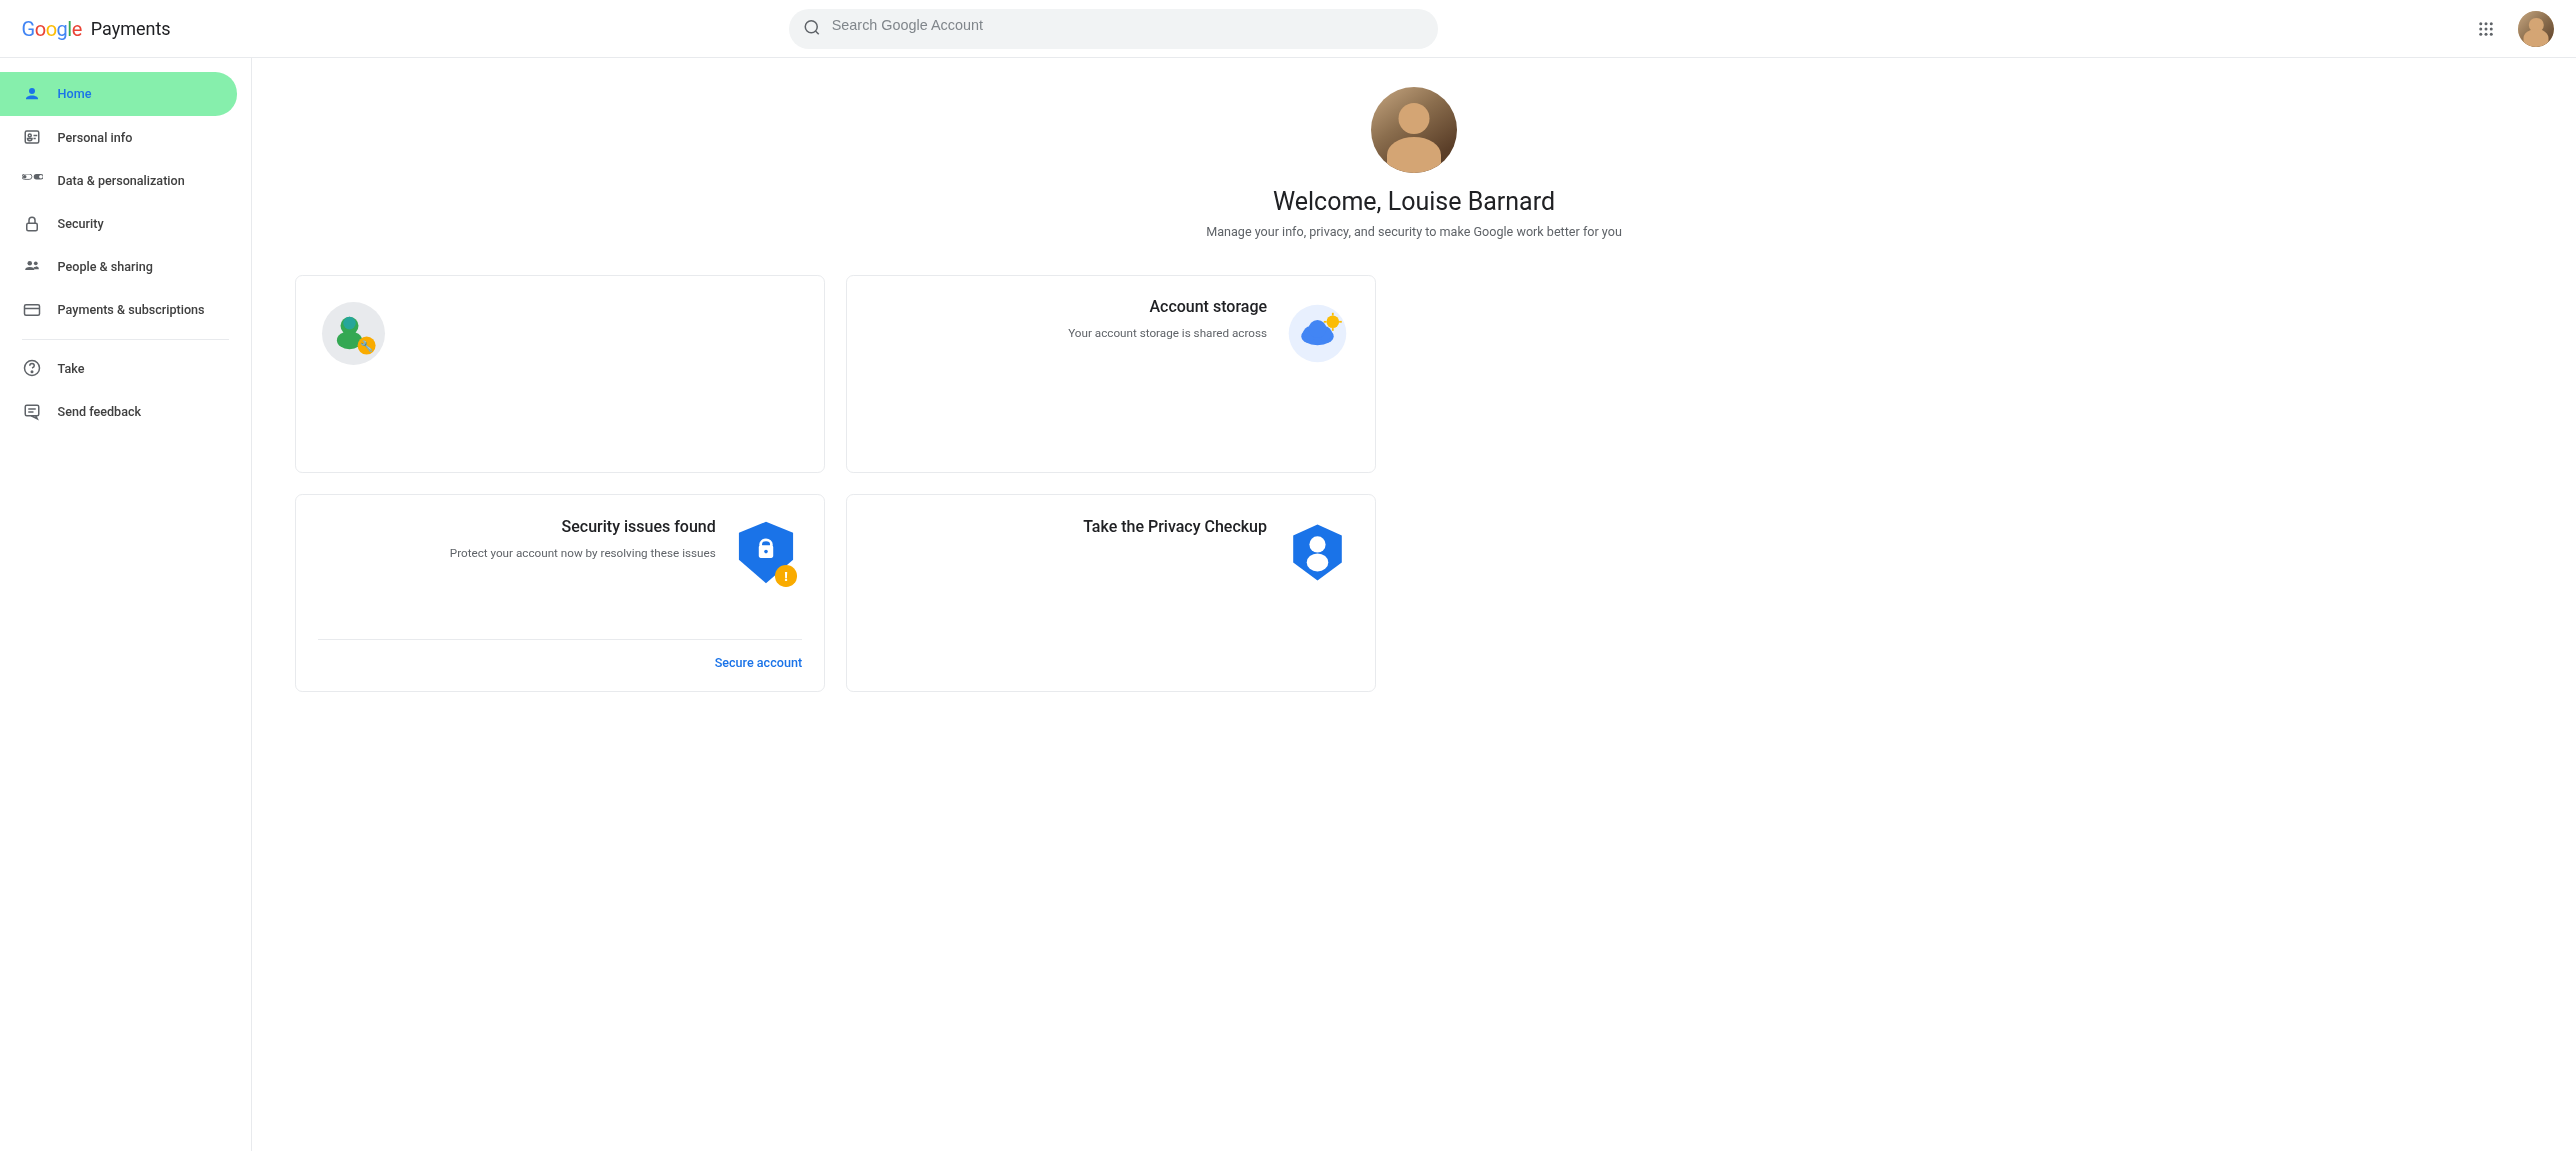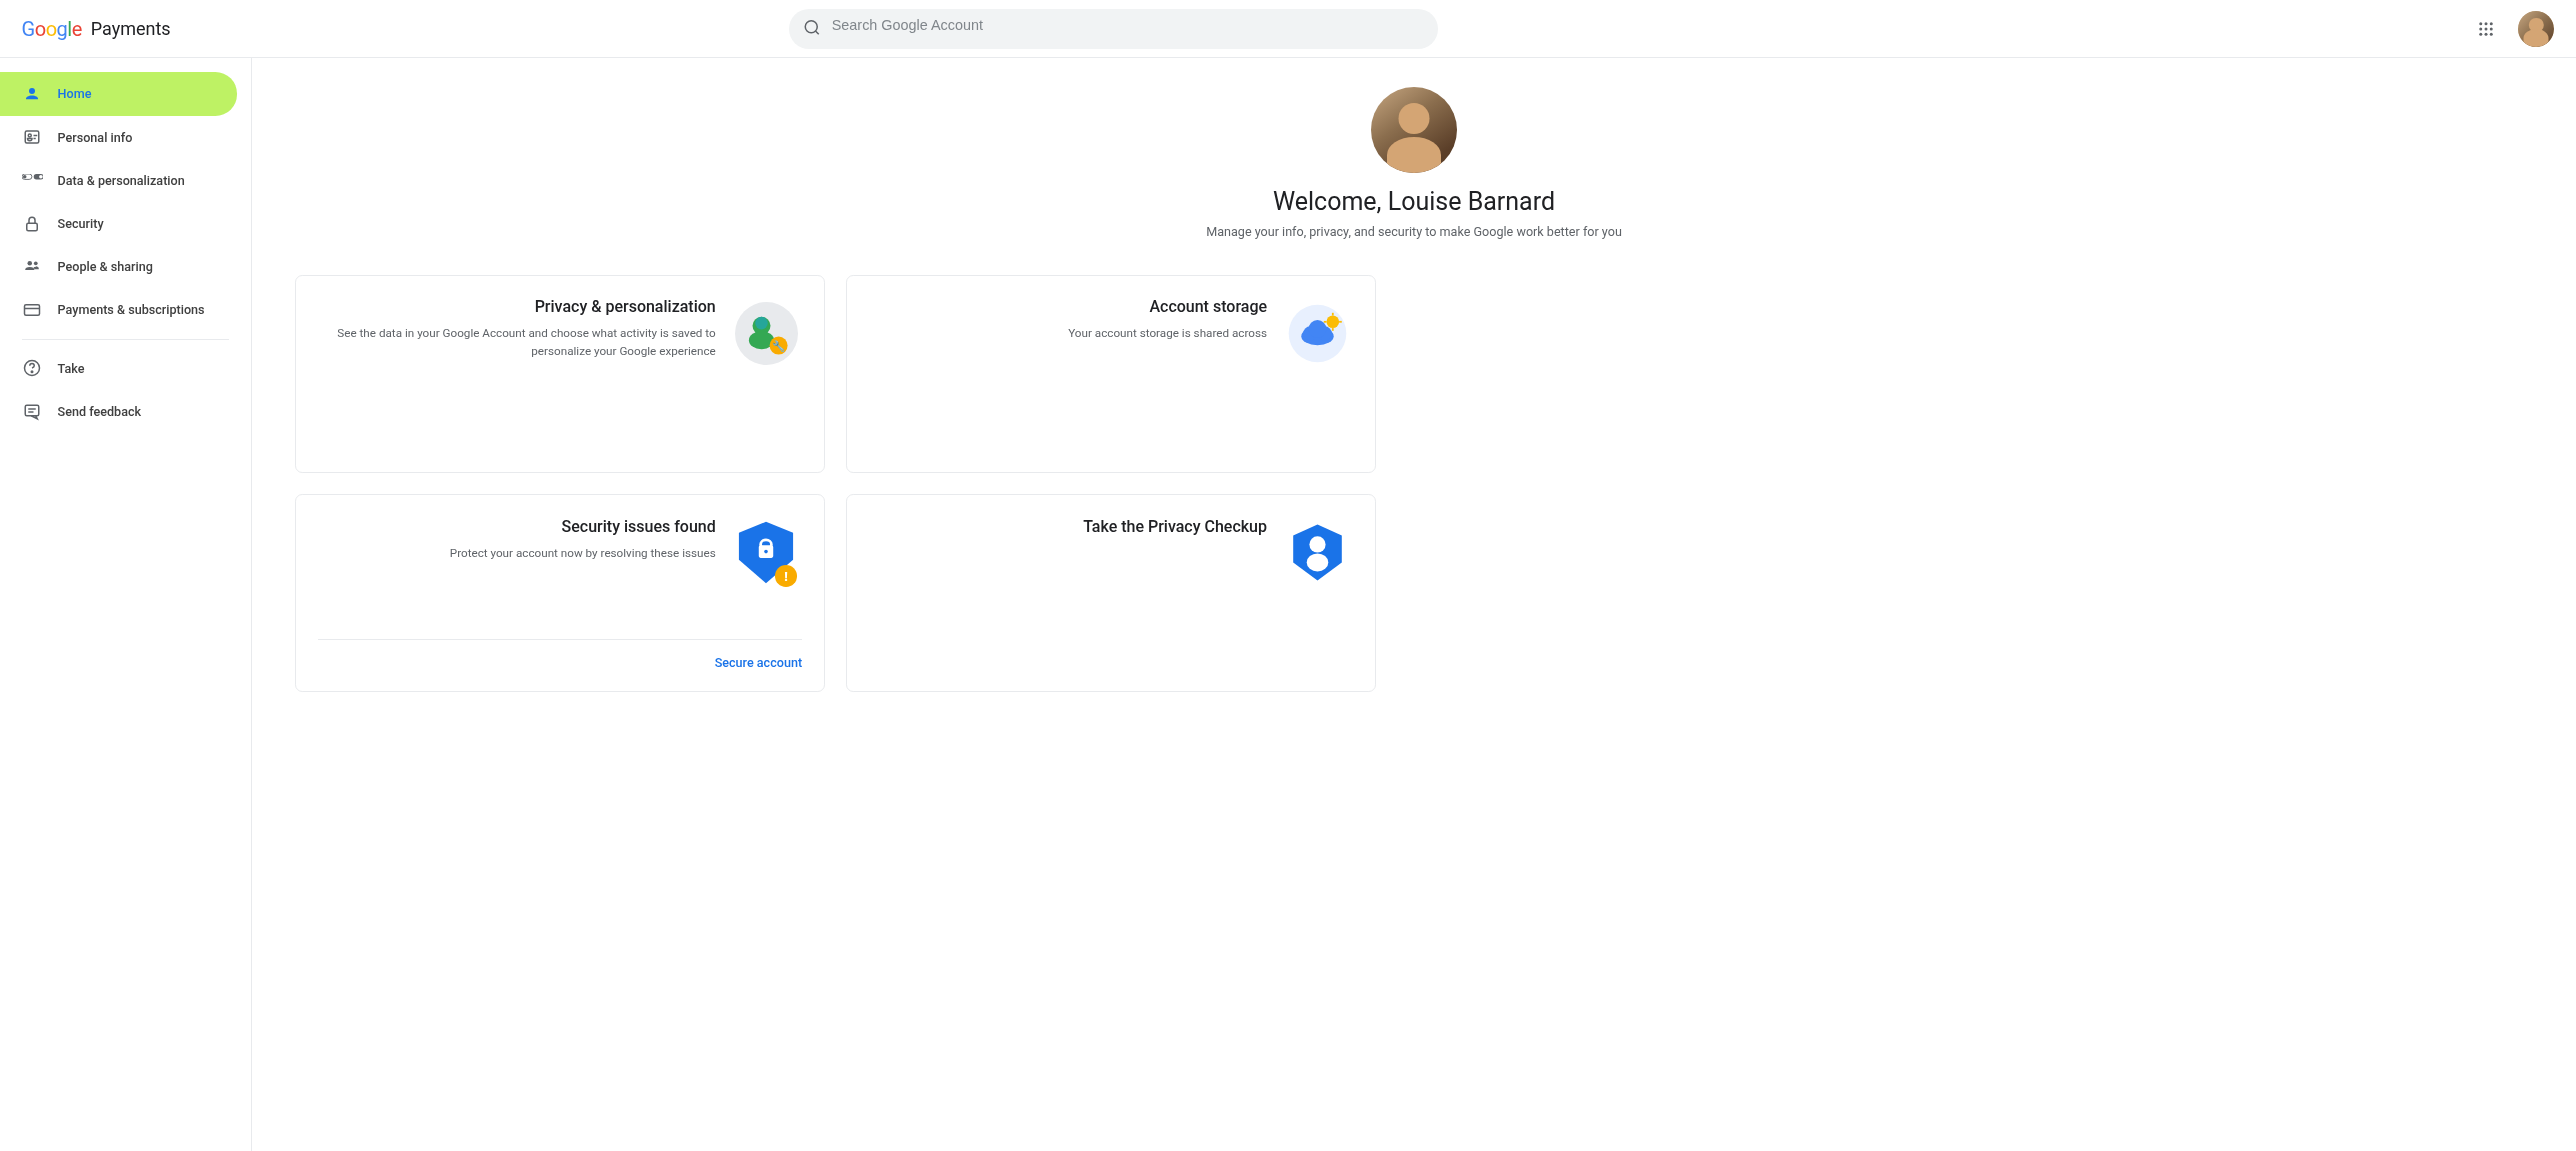--- a/index.html
+++ b/index.html
@@ -146,21 +146,21 @@
       padding: 10.8px 21.6px;
       cursor: pointer;
       border-radius: 0 21.6px 21.6px 0;
       margin-right: 14.4px;
       font-size: 12.6px;
       color: #404040;
       font-weight: 500;
       text-decoration: none;
     }
     .nav-item.active {
-      background: #bef264;
+      background: #86efac;
       color: #1a73e8;
     }
     .nav-item.active .nav-icon { color: #1a73e8; }
     .nav-icon {
       color: #5f6368;
       width: 21.6px;
       height: 21.6px;
       display: flex;
       align-items: center;
       justify-content: center;
@@ -484,24 +484,20 @@
     <div class="profile-section">
       <div class="profile-avatar"></div>
       <h1 class="welcome-title">Welcome, Louise Barnard</h1>
       <p class="welcome-subtitle">Manage your info, privacy, and security to make Google work better for you</p>
     </div>
 
     <div class="cards-grid">
 
       <div class="card">
         <div class="card-content">
-          <div class="card-text">
-            <div class="card-title">Privacy &amp; personalization</div>
-            <div class="card-desc">See the data in your Google Account and choose what activity is saved to personalize your Google experience</div>
-          </div>
           <div class="card-illustration privacy-illustration">
             <div class="privacy-circle">
               <svg width="54" height="54" viewBox="0 0 60 60" style="font-size:14px">
 
                 <circle cx="30" cy="30" r="28" fill="#e8eaed"></circle>
 
                 <circle cx="25" cy="22" r="10" fill="#34a853"></circle>
                 <ellipse cx="25" cy="38" rx="14" ry="10" fill="#34a853"></ellipse>
 
                 <circle cx="25" cy="19" r="7" fill="#26a69a"></circle>

